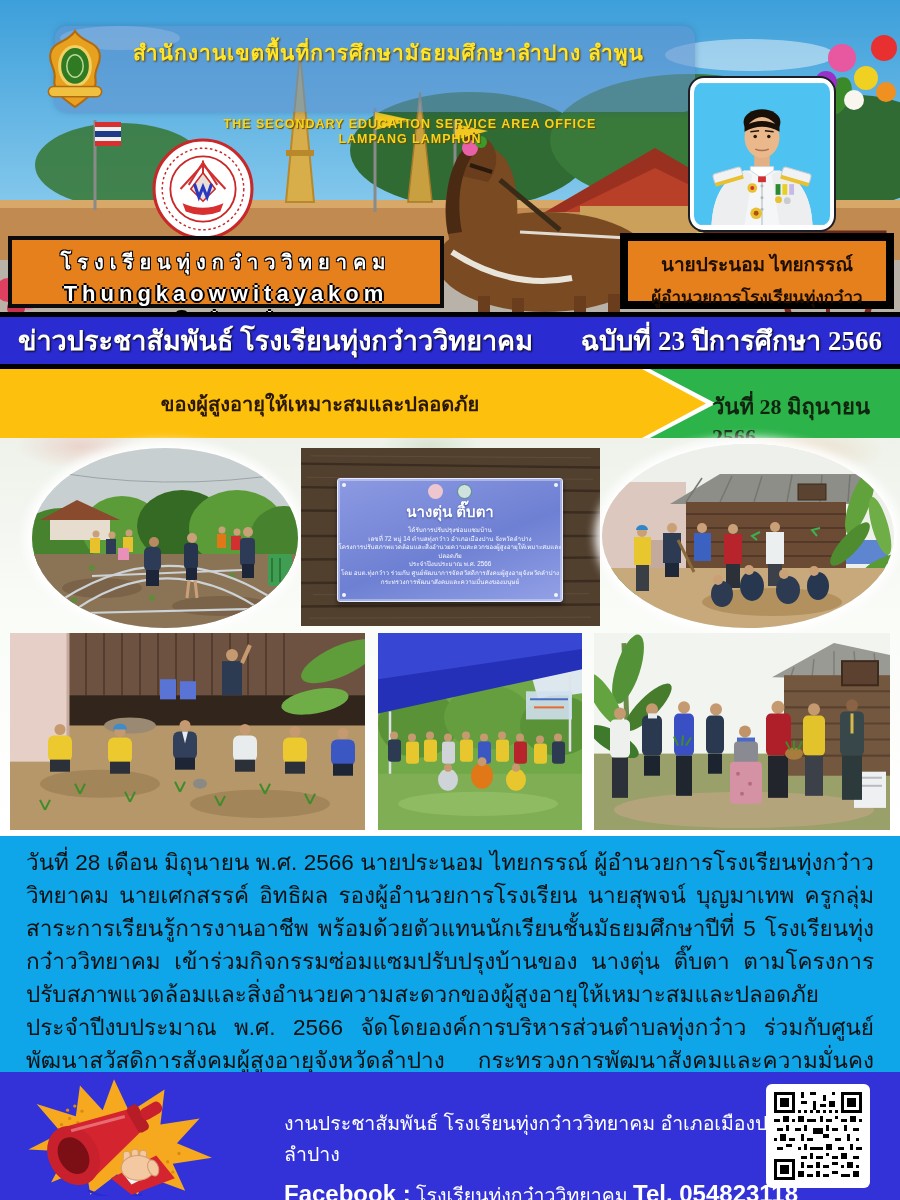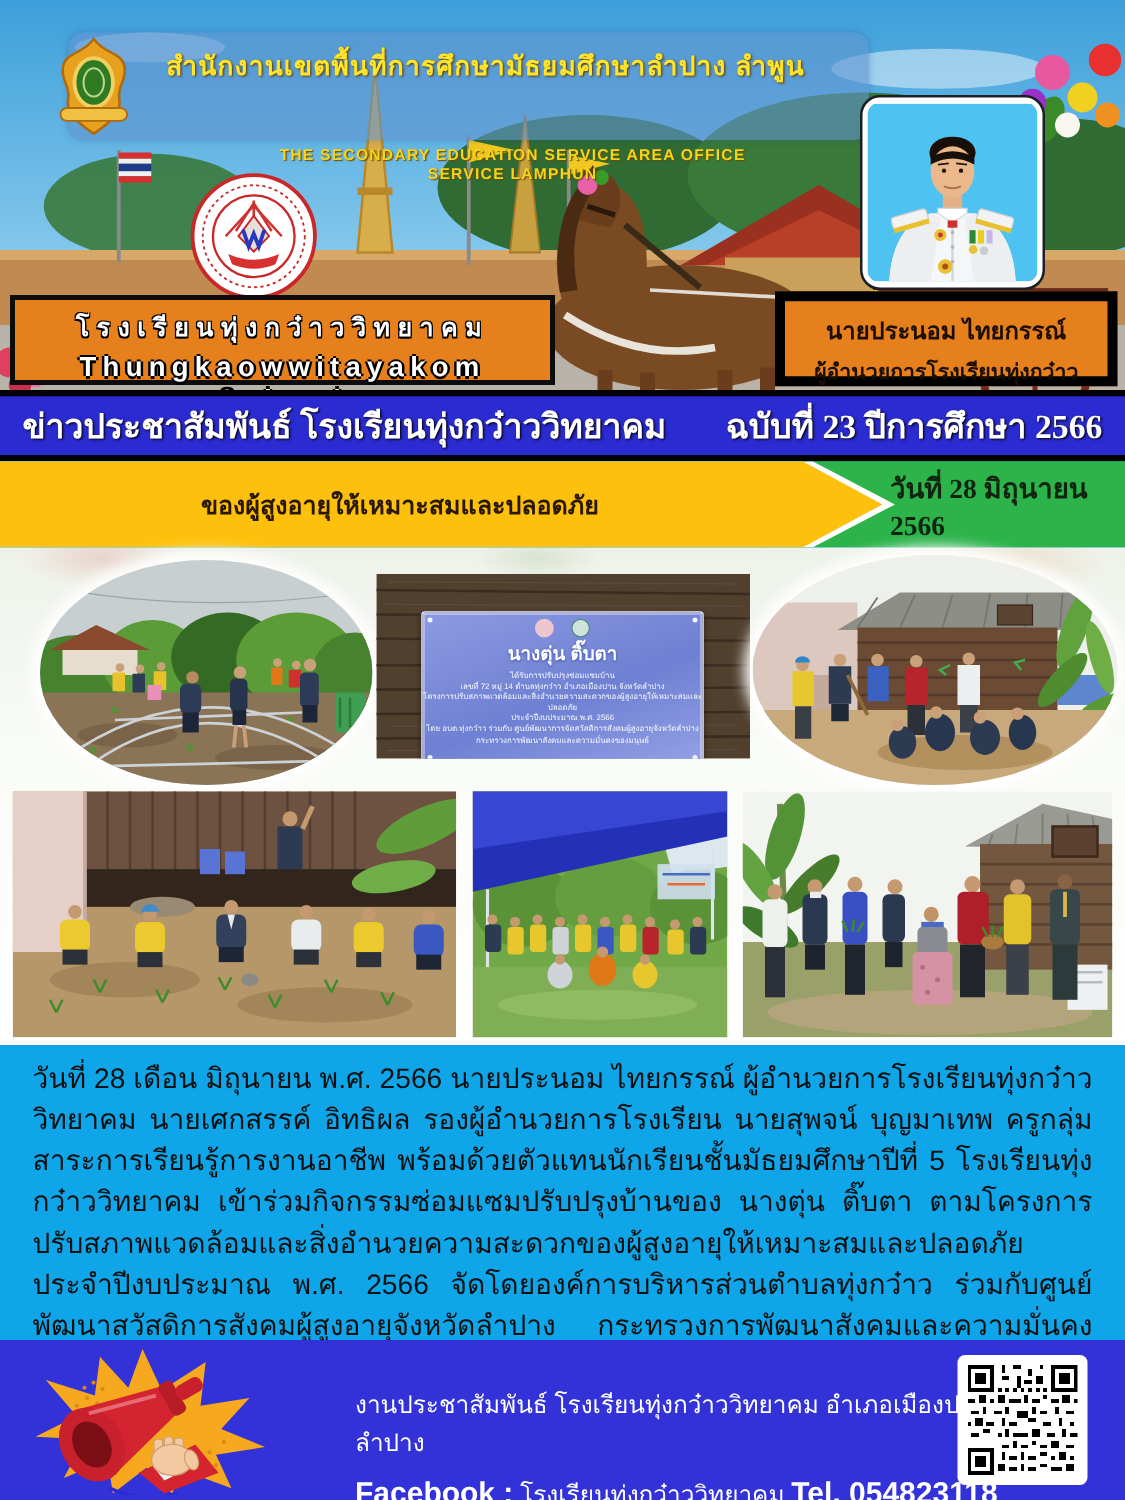--- a/index.html
+++ b/index.html
@@ -40,36 +40,36 @@
 
   
   .proj{position:relative;width:900px;height:69px;background:#2cb34a;overflow:hidden;}
   .proj .chev-w{position:absolute;left:0;top:0;width:716px;height:69px;background:#fff;
       clip-path:polygon(0 0,650px 0,716px 34.5px,650px 69px,0 69px);}
   .proj .chev-y{position:absolute;left:0;top:0;width:706px;height:69px;background:#fdc10d;
       clip-path:polygon(0 0,642px 0,706px 34.5px,642px 69px,0 69px);}
   .proj .ptxt{position:absolute;left:0;top:0;width:640px;height:69px;display:flex;flex-direction:column;
       justify-content:center;align-items:center;gap:4px;font-family:"Liberation Serif",serif;
       font-weight:bold;color:#2a1804;font-size:20px;}
-  .proj .pdate{position:absolute;left:712px;top:0;right:0;height:69px;display:flex;align-items:center;
+  .proj .pdate{position:absolute;left:712px;top:16px;right:0;height:69px;display:flex;align-items:center;
       justify-content:center;font-family:"Liberation Serif",serif;font-weight:bold;color:#10240f;font-size:22px;}
 
   
   .collage{position:relative;width:900px;height:398px;
      background:linear-gradient(180deg,#eef2ea,#fafcf8 45%,#ffffff);
      background-image:
        radial-gradient(90px 34px at 80px 8px,rgba(214,90,80,.20),transparent 70%),
        radial-gradient(120px 36px at 800px 14px,rgba(220,140,70,.22),transparent 70%),
        radial-gradient(70px 26px at 430px 8px,rgba(120,160,90,.18),transparent 70%),
        linear-gradient(180deg,#eef2ea,#fafcf8 45%,#ffffff);}
   .ph{position:absolute;overflow:hidden;}
   .ph svg{display:block;width:100%;height:100%;}
   .oval-a{left:32px;top:10px;width:266px;height:180px;border-radius:50%;
       box-shadow:0 0 10px 7px rgba(255,255,255,.95);}
-  .rect-b{left:301px;top:21px;width:299px;height:148px;}
+  .rect-b{left:301px;top:10px;width:299px;height:178px;}
   .oval-c{left:602px;top:6px;width:292px;height:184px;border-radius:50%;
       box-shadow:0 0 10px 7px rgba(255,255,255,.95);}
   .rect-d{left:10px;top:195px;width:355px;height:197px;}
   .rect-e{left:378px;top:195px;width:204px;height:197px;}
   .rect-f{left:594px;top:195px;width:296px;height:197px;}
 
   
   .plaque{position:absolute;left:36px;top:30px;width:226px;height:124px;border-radius:3px;
      background:linear-gradient(160deg,#8d9ae2,#6e80d3 55%,#93a1e6);border:1px solid #e6ebff;
      box-shadow:inset 0 0 0 2px rgba(255,255,255,.35),0 3px 5px rgba(0,0,0,.45);
@@ -184,21 +184,21 @@
           <circle cx="481" cy="142" r="6" fill="#3a9a2a"></circle>
         <path d="M520,232 L700,242" stroke="#e0dcd4" stroke-width="3"></path>
         <path d="M500,180 L560,230" stroke="#3a2a18" stroke-width="5"></path>
       </g>
     </svg>
 
     <div class="office-banner">
       <div class="thai">สำนักงานเขตพื้นที่การศึกษามัธยมศึกษาลำปาง ลำพูน</div>
       <div class="en">
         <span>THE SECONDARY EDUCATION SERVICE AREA OFFICE</span><br>
-        <span>SERVICE LAMPHUN</span>
+        <span>LAMPANG LAMPHUN</span>
       </div>
     </div>
 
     <svg class="crest" viewBox="0 0 80 80">
       <path d="M40 3 C48 15 62 13 64 25 C66 35 58 40 60 50 C62 62 50 70 40 77 C30 70 18 62 20 50 C22 40 14 35 16 25 C18 13 32 15 40 3 Z" fill="#e8a11f" stroke="#b06a10" stroke-width="2"></path>
       <ellipse cx="40" cy="37" rx="15" ry="19" fill="#2f7a22" stroke="#f0d060" stroke-width="3"></ellipse>
       <ellipse cx="40" cy="37" rx="8" ry="11" fill="none" stroke="#b8d890" stroke-width="1.5"></ellipse>
       <rect x="14" y="57" width="52" height="10" rx="5" fill="#f0c040" stroke="#b06a10" stroke-width="1.5"></rect>
     </svg>
 

